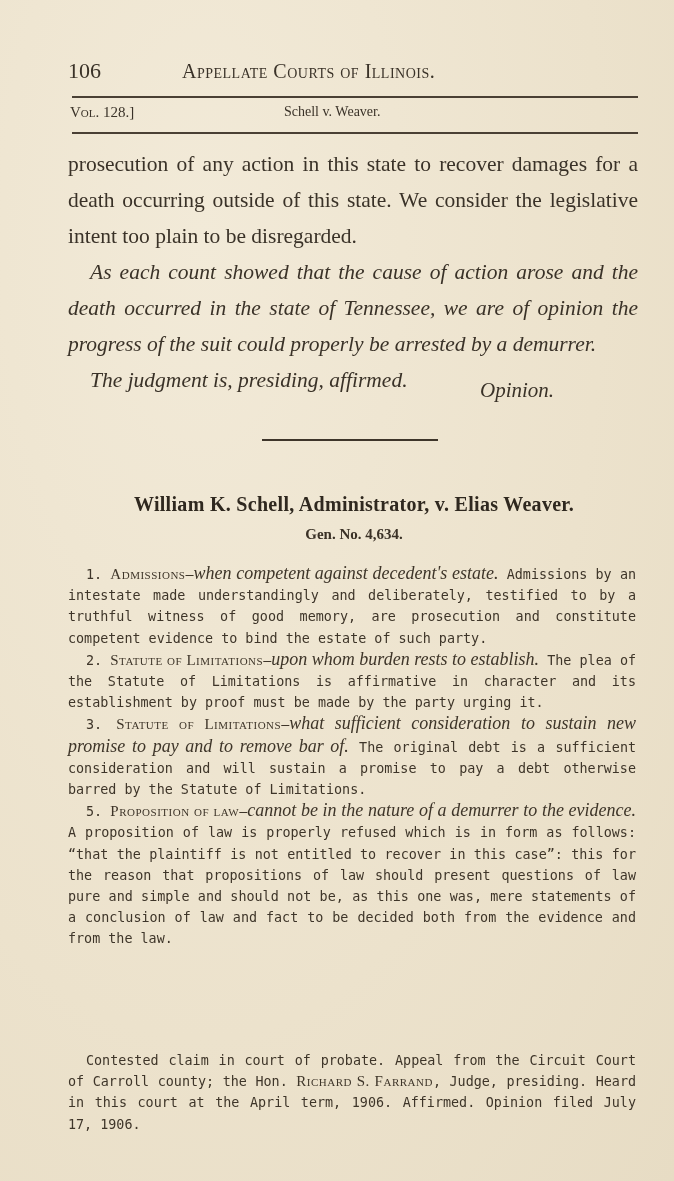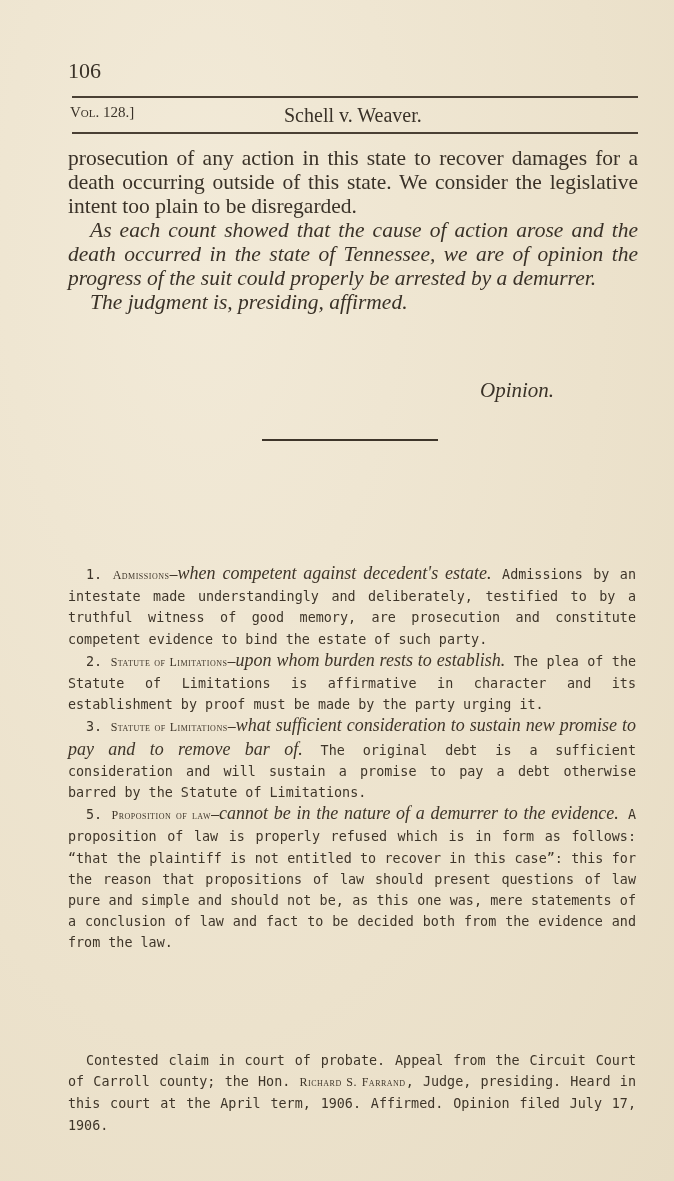--- a/index.html
+++ b/index.html
@@ -16,26 +16,26 @@
     position: absolute; left: 68px; top: 58px; width: 572px; height: 30px;
   }
   .page-number { position: absolute; left: 0; top: 0; font-size: 22px; font-family: "Liberation Serif", serif; }
   .journal-title {
     position: absolute; left: 114px; top: 2px; font-size: 20px; letter-spacing: 0.5px;
     font-family: "Liberation Serif", serif; font-variant: small-caps;
   }
   .rule-top { position: absolute; left: 72px; top: 96px; width: 566px; height: 2px; background: #4a4034; }
   .subhead { position: absolute; left: 68px; top: 104px; width: 572px; height: 22px; font-family: "Liberation Serif", serif; }
   .vol { position: absolute; left: 2px; top: 0; font-size: 15px; font-variant: small-caps; }
-  .case-short { position: absolute; left: 216px; top: 0; font-size: 20px; }
+  .case-short { position: absolute; left: 216px; top: 0; font-size: 14px; }
   .rule-sub { position: absolute; left: 72px; top: 132px; width: 566px; height: 2px; background: #4a4034; }
 
   .body-text {
     position: absolute; left: 68px; top: 146px; width: 570px;
-    font-family: "Liberation Serif", serif; font-size: 21.5px; line-height: 24px;
+    font-family: "Liberation Serif", serif; font-size: 21.5px; line-height: 36px;
     text-align: justify; color: #3a3228;
   }
   .body-text p { margin: 0; }
   .indent { text-indent: 22px; font-style: italic; }
   .affirmed-sig {
     position: absolute; left: 480px; top: 378px; font-size: 21px; font-style: italic;
     font-family: "Liberation Serif", serif;
   }
   .section-rule { position: absolute; left: 262px; top: 439px; width: 176px; height: 2px; background: #3e352a; }
 
@@ -47,54 +47,57 @@
   .gen-no {
     position: absolute; left: 68px; top: 526px; width: 572px; text-align: center;
     font-family: "Liberation Serif", serif; font-weight: bold; font-size: 15px; color: #3a3126;
   }
   .headnotes {
     position: absolute; left: 68px; top: 563px; width: 568px;
     font-family: "DejaVu Sans Mono", "Liberation Mono", monospace; font-size: 13.4px; line-height: 21.2px;
     text-align: justify; color: #3e3529;
   }
   .headnotes p { margin: 0; text-indent: 18px; }
-  .sc { font-variant: small-caps; font-family: "Liberation Serif", serif; font-size: 12px; letter-spacing: 0.5px; }
+  .sc { font-variant: small-caps; font-family: "Liberation Serif", serif; font-size: 15px; letter-spacing: 0.5px; }
   .it { font-style: italic; font-family: "Liberation Serif", serif; font-size: 18px; }
   .statement {
     position: absolute; left: 68px; top: 1050px; width: 568px;
     font-family: "DejaVu Sans Mono", "Liberation Mono", monospace; font-size: 13.4px; line-height: 21.2px;
     text-align: justify; color: #3e3529;
   }
   .statement p { margin: 0; text-indent: 18px; }
 </style>
 </head>
 <body>
 
 <div class="page">
 
   <div class="running-head">
     <span class="page-number">106</span>
+    <span class="journal-title">Appellate Courts of Illinois.</span>
   </div>
   <div class="rule-top"></div>
 
   <div class="subhead">
     <span class="vol">Vol. 128.]</span>
     <span class="case-short">Schell v. Weaver.</span>
   </div>
   <div class="rule-sub"></div>
 
   <div class="body-text">
     <p>prosecution of any action in this state to recover damages for a death occurring outside of this state. We consider the legislative intent too plain to be disregarded.</p>
     <p class="indent">As each count showed that the cause of action arose and the death occurred in the state of Tennessee, we are of opinion the progress of the suit could properly be arrested by a demurrer.</p>
     <p class="indent">The judgment is, presiding, affirmed.</p>
   </div>
   <div class="affirmed-sig">Opinion.</div>
 
   <div class="section-rule"></div>
 
+  <div class="case-title">William K. Schell, Administrator, v. Elias Weaver.</div>
+  <div class="gen-no">Gen. No. 4,634.</div>
 
   <div class="headnotes">
     <p><span>1.</span> <span class="sc">Admissions</span>—<span class="it">when competent against decedent's estate.</span> <span>Admissions by an intestate made understandingly and deliberately, testified to by a truthful witness of good memory, are prosecution and constitute competent evidence to bind the estate of such party.</span></p>
     <p><span>2.</span> <span class="sc">Statute of Limitations</span>—<span class="it">upon whom burden rests to establish.</span> <span>The plea of the Statute of Limitations is affirmative in character and its establishment by proof must be made by the party urging it.</span></p>
     <p><span>3.</span> <span class="sc">Statute of Limitations</span>—<span class="it">what sufficient consideration to sustain new promise to pay and to remove bar of.</span> <span>The original debt is a sufficient consideration and will sustain a promise to pay a debt otherwise barred by the Statute of Limitations.</span></p>
     <p><span>5.</span> <span class="sc">Proposition of law</span>—<span class="it">cannot be in the nature of a demurrer to the evidence.</span> <span>A proposition of law is properly refused which is in form as follows: “that the plaintiff is not entitled to recover in this case”: this for the reason that propositions of law should present questions of law pure and simple and should not be, as this one was, mere statements of a conclusion of law and fact to be decided both from the evidence and from the law.</span></p>
   </div>
 
   <div class="statement">
     <p><span>Contested claim in court of probate. Appeal from the Circuit Court of Carroll county; the Hon. </span><span class="sc">Richard S. Farrand</span><span>, Judge, presiding. Heard in this court at the April term, 1906. Affirmed. Opinion filed July 17, 1906.</span></p>

